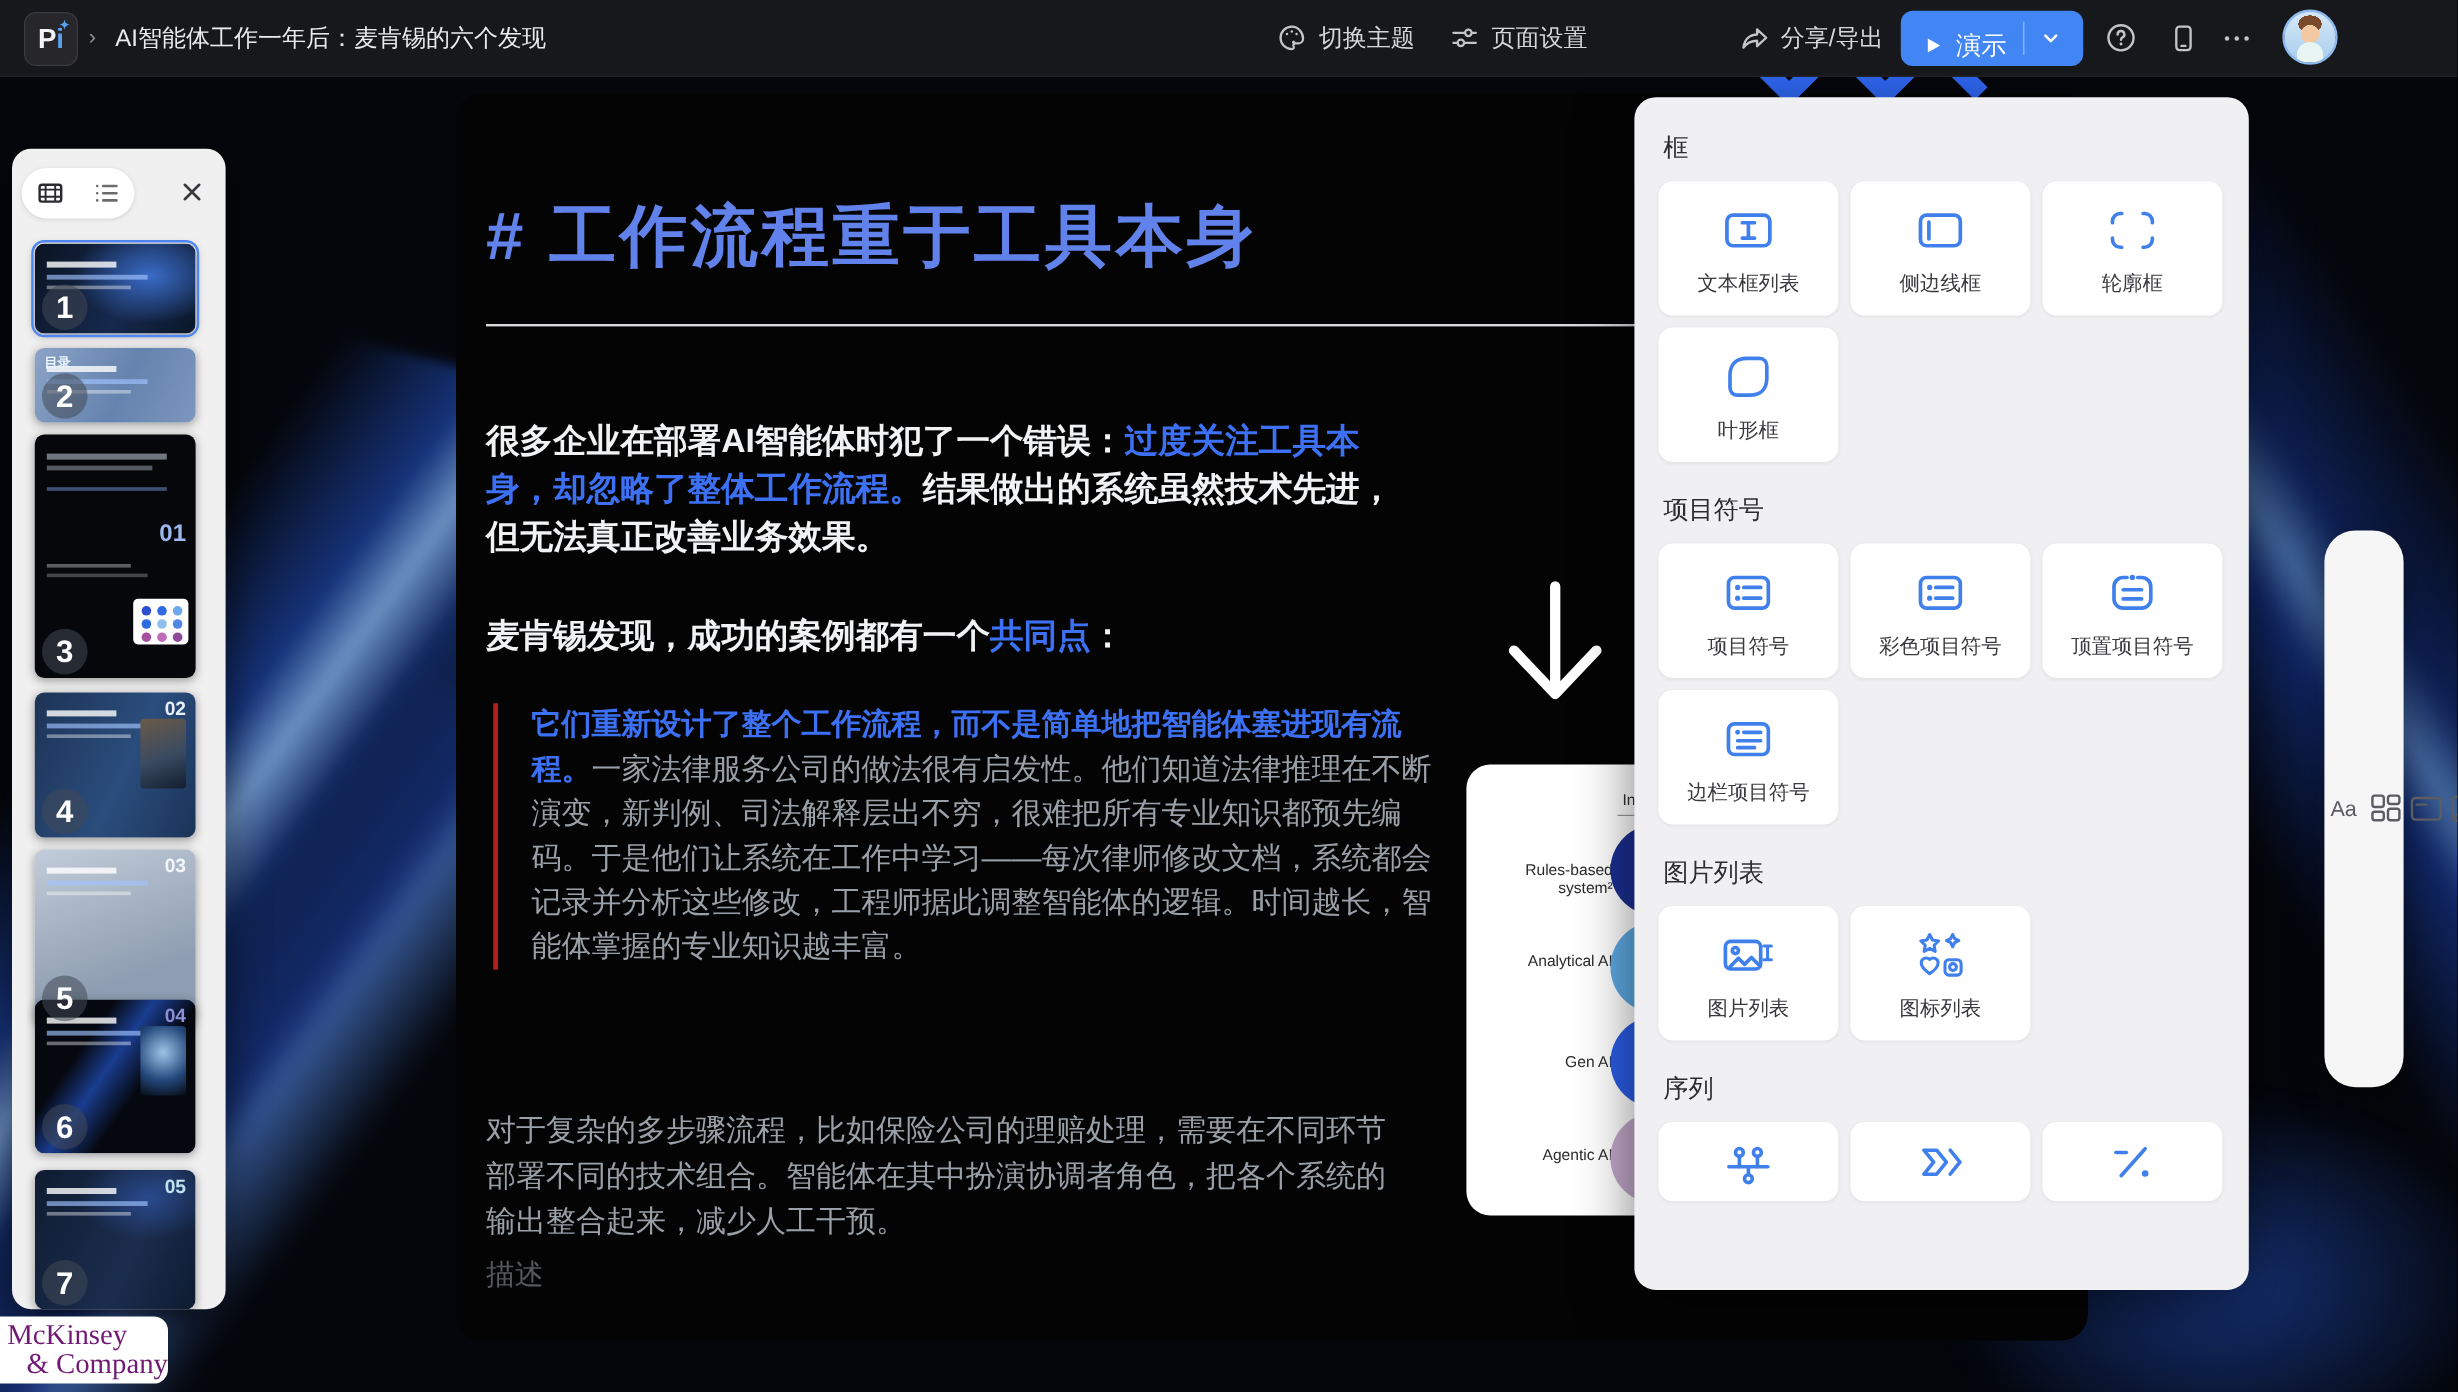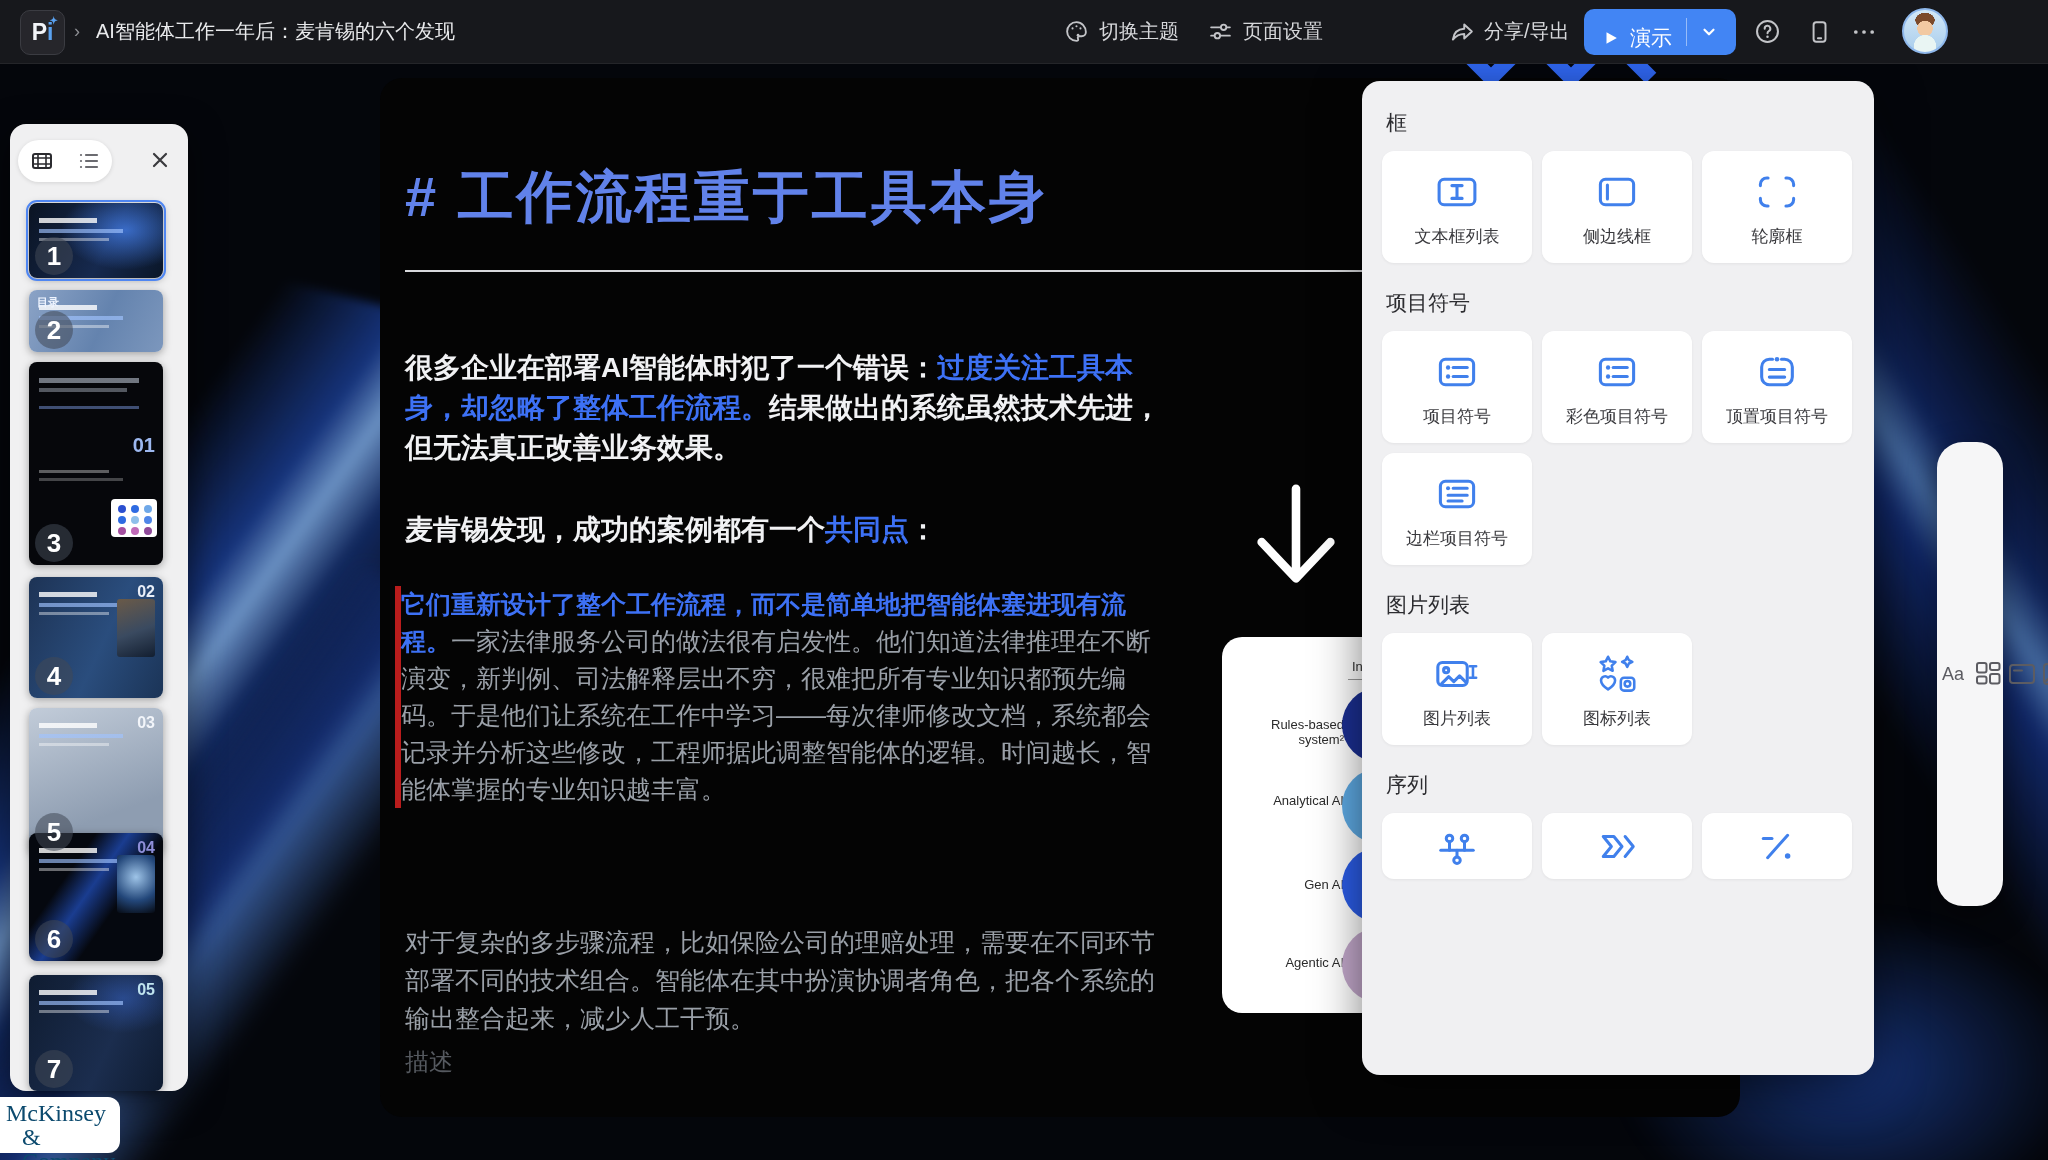--- a/index.html
+++ b/index.html
@@ -47,22 +47,22 @@
   
   .slide{position:absolute;left:380px;top:78px;width:1360px;height:1039px;background:#040404;
     border-radius:22px;z-index:10;}
   .sl-title{position:absolute;left:25px;top:82px;font-size:56px;font-weight:900;color:#6182ea;
     letter-spacing:3px;}
   .sl-divider{position:absolute;left:25px;top:192px;width:1292px;height:2px;background:#d8d9dc;}
   .sl-p{position:absolute;left:25px;color:#f1f2f4;font-weight:800;font-size:28px;line-height:40px;}
   .sl-p1{top:270px;width:780px;}
   .sl-p2{top:432px;width:780px;}
   .hl{color:#3d71f5;}
-  .quote{position:absolute;left:15px;top:508px;width:762px;border-left:6px solid #b91c1c;
-    font-size:25px;line-height:37px;color:#9aa0a8;}
+  .quote{position:absolute;left:31px;top:508px;width:762px;border-left:4px solid #b91c1c;
+    padding-left:28px;font-size:25px;line-height:37px;color:#9aa0a8;}
   .quote .qh{color:#3d71f5;font-weight:800;}
   .sl-p3{position:absolute;left:25px;top:845px;width:770px;font-size:25px;line-height:38px;color:#9aa0a8;}
   .sl-desc{position:absolute;left:25px;top:968px;font-size:24px;color:#55595f;}
   .dn-arrow{position:absolute;left:868px;top:405px;}
 
   
   .dg-card{position:absolute;left:842px;top:559px;width:250px;height:376px;background:#fff;
     border-radius:20px;overflow:hidden;}
   .dg-head{position:absolute;left:130px;top:22px;font-size:13px;color:#2e2e2e;}
   .dg-underline{position:absolute;left:126px;top:42px;width:40px;height:1px;background:#9a9a9a;}
@@ -116,22 +116,22 @@
   .t6 .tbadge{right:8px;top:6px;color:#8e8ed8;font-size:16px;}
   .t7{top:851px;height:116px;background:
       radial-gradient(80px 50px at 70% 20%,rgba(60,110,220,.45),transparent 70%),
       linear-gradient(115deg,#0f1c31,#1b2d4e 60%,#0e1b30);}
   .t7 .tbadge{right:8px;top:6px;color:#bfe3ee;font-size:16px;}
   .pimg{position:absolute;right:8px;top:22px;width:38px;height:58px;border-radius:3px;z-index:2;}
   .t4 .pimg{background:linear-gradient(160deg,#6a5a48,#3a4a60 55%,#121e30);}
   .t6 .pimg{background:radial-gradient(circle at 50% 38%,#9ec4e8,#23477a 58%,#060a12);}
 
   
-  .mck{position:absolute;left:0;top:1097px;width:120px;height:56px;background:#fff;
-    border-radius:0 12px 12px 0;z-index:35;font-family:"Liberation Serif",serif;color:#0c4a6e;
+  .mck{position:absolute;left:0;top:1097px;width:140px;height:56px;background:#fff;
+    border-radius:0 12px 12px 0;z-index:35;font-family:"Liberation Serif",serif;color:#701a75;
     padding:4px 0 0 6px;box-sizing:border-box;line-height:24px;font-size:24px;}
   .mck .l2{margin-left:16px;}
 
   
   .popup{position:absolute;left:1362px;top:81px;width:512px;height:994px;background:#f0f0f2;
     border-radius:18px;z-index:40;box-shadow:0 14px 48px rgba(0,0,0,.5);overflow:hidden;
     padding:22px 20px;box-sizing:border-box;}
   .pp-title{font-size:21px;color:#2c2c30;margin:6px 0 14px 4px;}
   .pp-grid{display:flex;flex-wrap:wrap;gap:10px;margin-bottom:26px;}
   .pp-card{width:150px;height:112px;background:#fff;border-radius:12px;display:flex;
@@ -281,20 +281,26 @@
             <path d="M10.5 12.5v11"></path>
           </svg>
         <div class="pp-label">侧边线框</div>
       </div>
       <div class="pp-card">
         <svg width="46" height="46" viewBox="0 0 36 36" fill="none" stroke="#4080ec" stroke-width="2.4" stroke-linecap="round">
             <path d="M11 7h-1a5 5 0 0 0-5 5v1M25 7h1a5 5 0 0 1 5 5v1M11 29h-1a5 5 0 0 1-5-5v-1M25 29h1a5 5 0 0 0 5-5v-1"></path>
           </svg>
         <div class="pp-label">轮廓框</div>
       </div>
+      <div class="pp-card">
+        <svg width="46" height="46" viewBox="0 0 36 36" fill="none" stroke="#4080ec" stroke-width="2.4" stroke-linejoin="round">
+            <path d="M6 17C6 10 10 6 17 6h8c3 0 5 2 5 5v8c0 7-4 11-11 11h-8c-3 0-5-2-5-5z"></path>
+          </svg>
+        <div class="pp-label">叶形框</div>
+      </div>
     </div>
 
     <div class="pp-title">项目符号</div>
     <div class="pp-grid">
       <div class="pp-card">
         <svg width="46" height="46" viewBox="0 0 36 36" fill="none" stroke="#4080ec" stroke-width="2.4" stroke-linecap="round">
             <rect x="5" y="8" width="26" height="20" rx="4"></rect>
             <circle cx="11" cy="14.5" r="1.7" fill="#4080ec" stroke="none"></circle>
             <path d="M15 14.5h11"></path>
             <circle cx="11" cy="21.5" r="1.7" fill="#4080ec" stroke="none"></circle>

